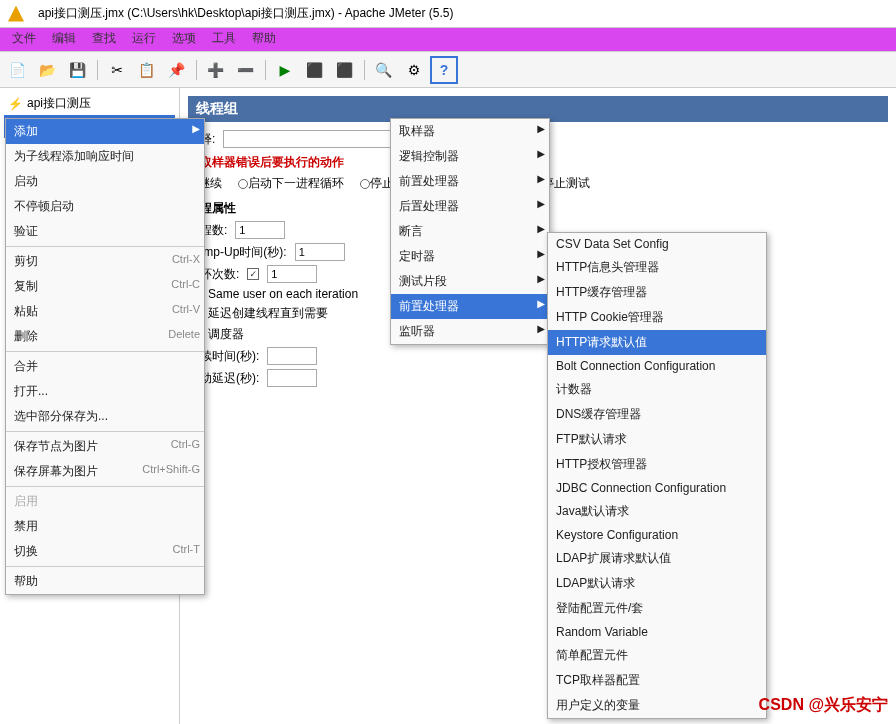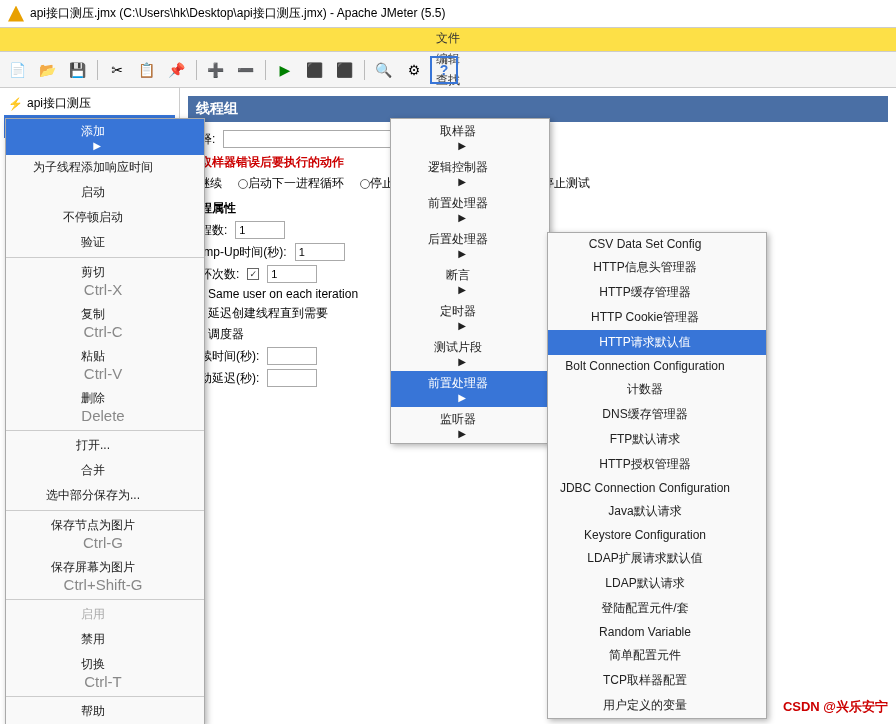--- a/index.html
+++ b/index.html
@@ -13,39 +13,38 @@
       position: relative;
     }
 
     
     .title-bar {
       background: #fff;
       border-bottom: 1px solid #ccc;
       padding: 4px 8px;
       display: flex;
       align-items: center;
-      gap: 6px;
+      gap: 14px;
       height: 28px;
     }
     .title-bar-icon {
       width: 16px;
       height: 16px;
       background: #e8a000;
       clip-path: polygon(50% 0%, 100% 100%, 0% 100%);
     }
 
     
     .menu-bar {
-      background: #fde047;
+      background: #d946ef;
       border-bottom: 1px solid #ccc;
       display: flex;
-      align-items: center;
+      align-items: flex-start;
       height: 24px;
       padding: 0 4px;
-      flex-direction: column;
     }
     .menu-bar-item {
       padding: 2px 8px;
       cursor: pointer;
       font-size: 12px;
       color: #333;
     }
 
     
     .toolbar {
@@ -118,32 +117,31 @@
     .context-menu {
       position: absolute;
       background: #f9f9f9;
       border: 1px solid #aaa;
       box-shadow: 2px 2px 6px rgba(0,0,0,0.3);
       min-width: 160px;
       pointer-events: all;
       font-size: 12px;
     }
     .ctx-item {
-      padding: 4px 32px 4px 8px;
+      padding: 4px 4px 4px 8px;
       cursor: pointer;
       display: flex;
-      align-items: center;
+      align-items: flex-start;
       justify-content: space-between;
       white-space: nowrap;
       color: #222;
       min-height: 22px;
-      flex-direction: column;
     }
     .ctx-item.highlighted { background: #3875d7; color: #fff; }
-    .ctx-item .shortcut { color: #888; font-size: 15px; margin-left: 20px; }
+    .ctx-item .shortcut { color: #888; font-size: 11px; margin-left: 20px; }
     .ctx-item .arrow { font-size: 10px; margin-left: 8px; }
     .ctx-separator { height: 1px; background: #ccc; margin: 2px 0; }
     .ctx-item.disabled { color: #aaa; cursor: default; }
 
     
     .menu-level2 {
       position: absolute;
       left: 390px;
       top: 118px;
     }
@@ -199,21 +197,21 @@
       content: '✓';
       color: #333;
     }
 
     
     .watermark {
       position: absolute;
       bottom: 8px;
       right: 8px;
       color: #c00;
-      font-size: 13px;
+      font-size: 16px;
       font-weight: bold;
     }
 
     .menu-level1 {
       position: absolute;
       left: 45px;
       top: 118px;
     }
   </style>
 </head>
@@ -373,24 +371,24 @@
     <div class="ctx-item">
       <span>粘贴</span>
       <span class="shortcut">Ctrl-V</span>
     </div>
     <div class="ctx-item">
       <span>删除</span>
       <span class="shortcut">Delete</span>
     </div>
     <div class="ctx-separator"></div>
     <div class="ctx-item">
+      <span>合并</span>
+    </div>
+    <div class="ctx-item">
       <span>打开...</span>
-    </div>
-    <div class="ctx-item">
-      <span>合并</span>
     </div>
     <div class="ctx-item">
       <span>选中部分保存为...</span>
     </div>
     <div class="ctx-separator"></div>
     <div class="ctx-item">
       <span>保存节点为图片</span>
       <span class="shortcut">Ctrl-G</span>
     </div>
     <div class="ctx-item">

